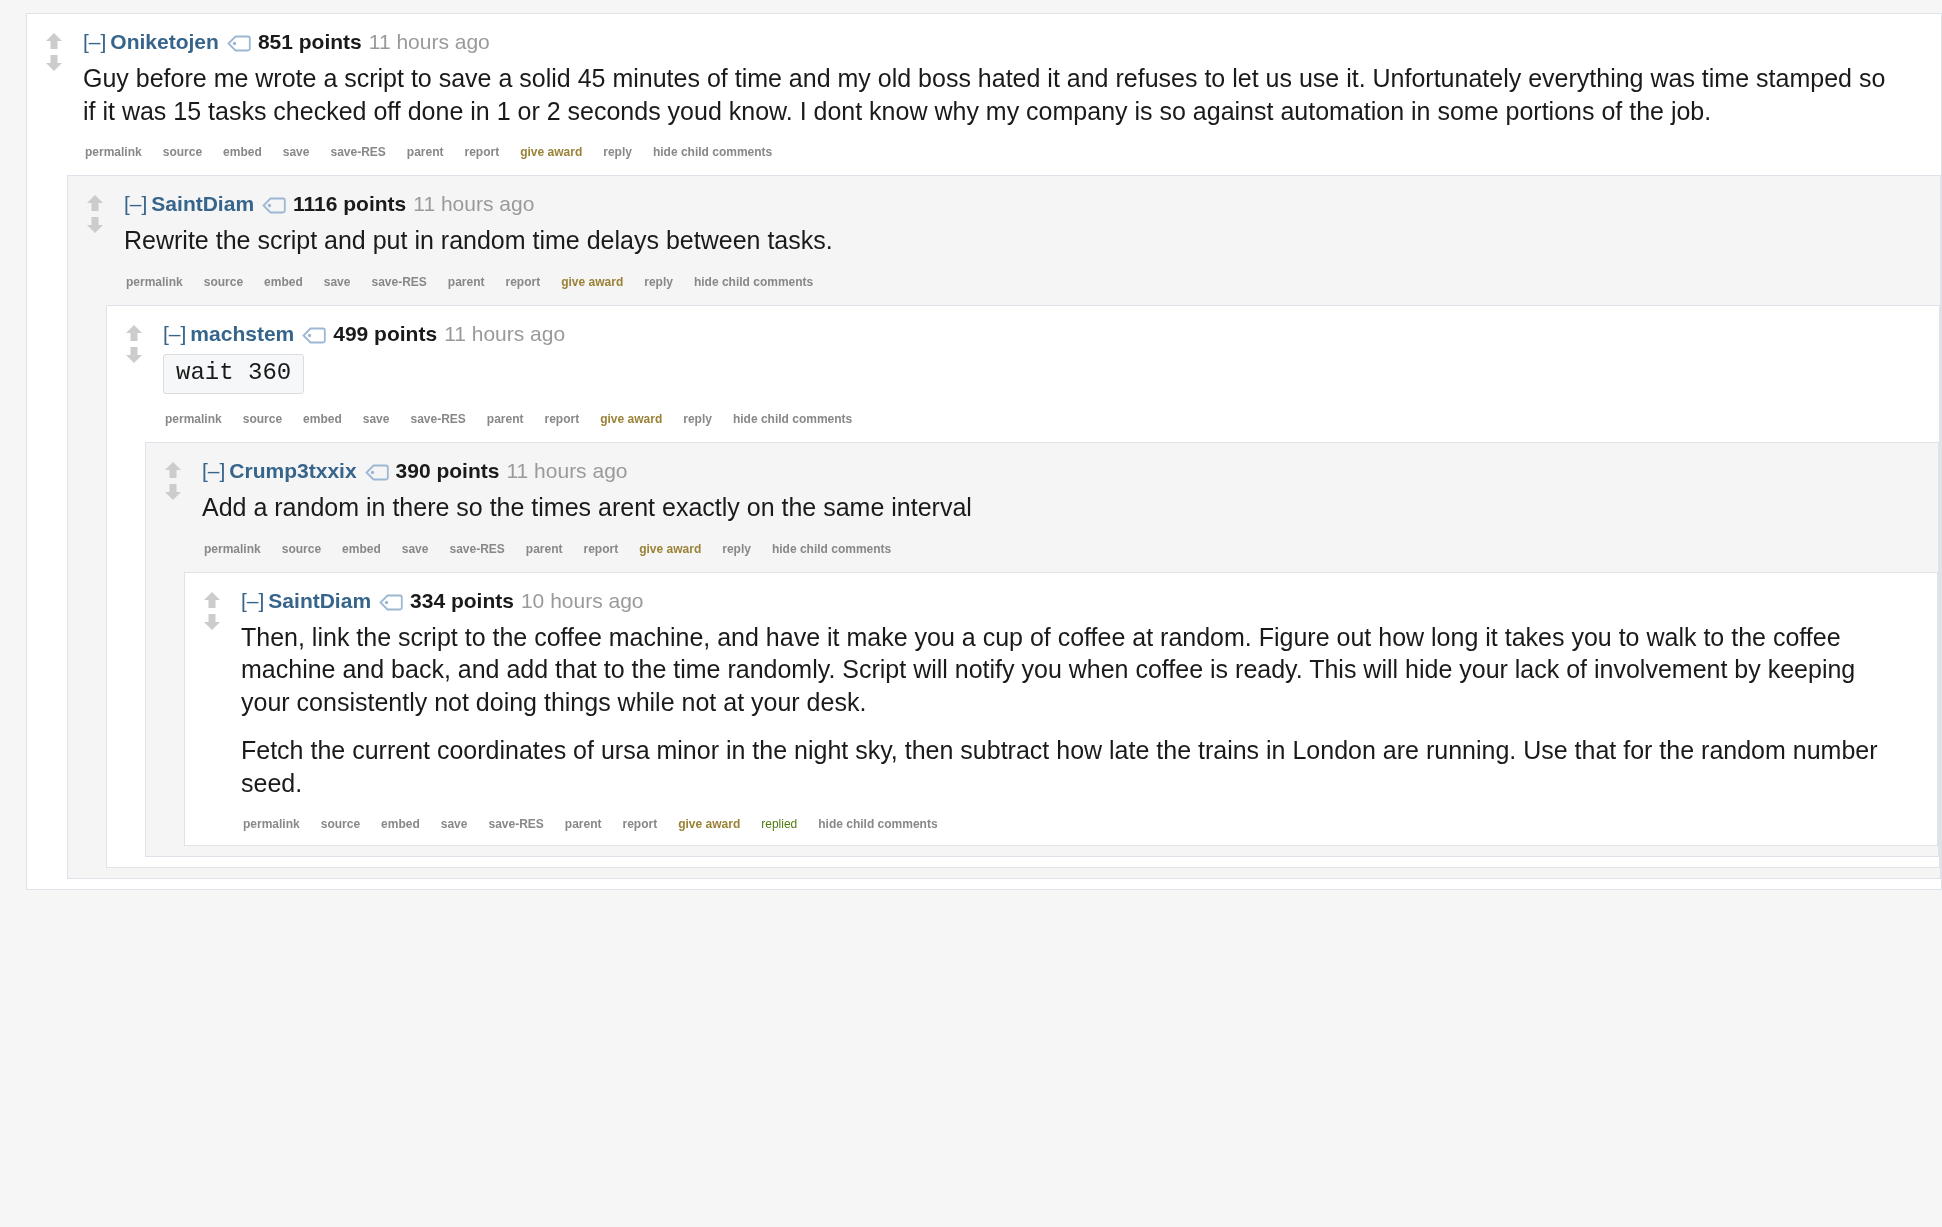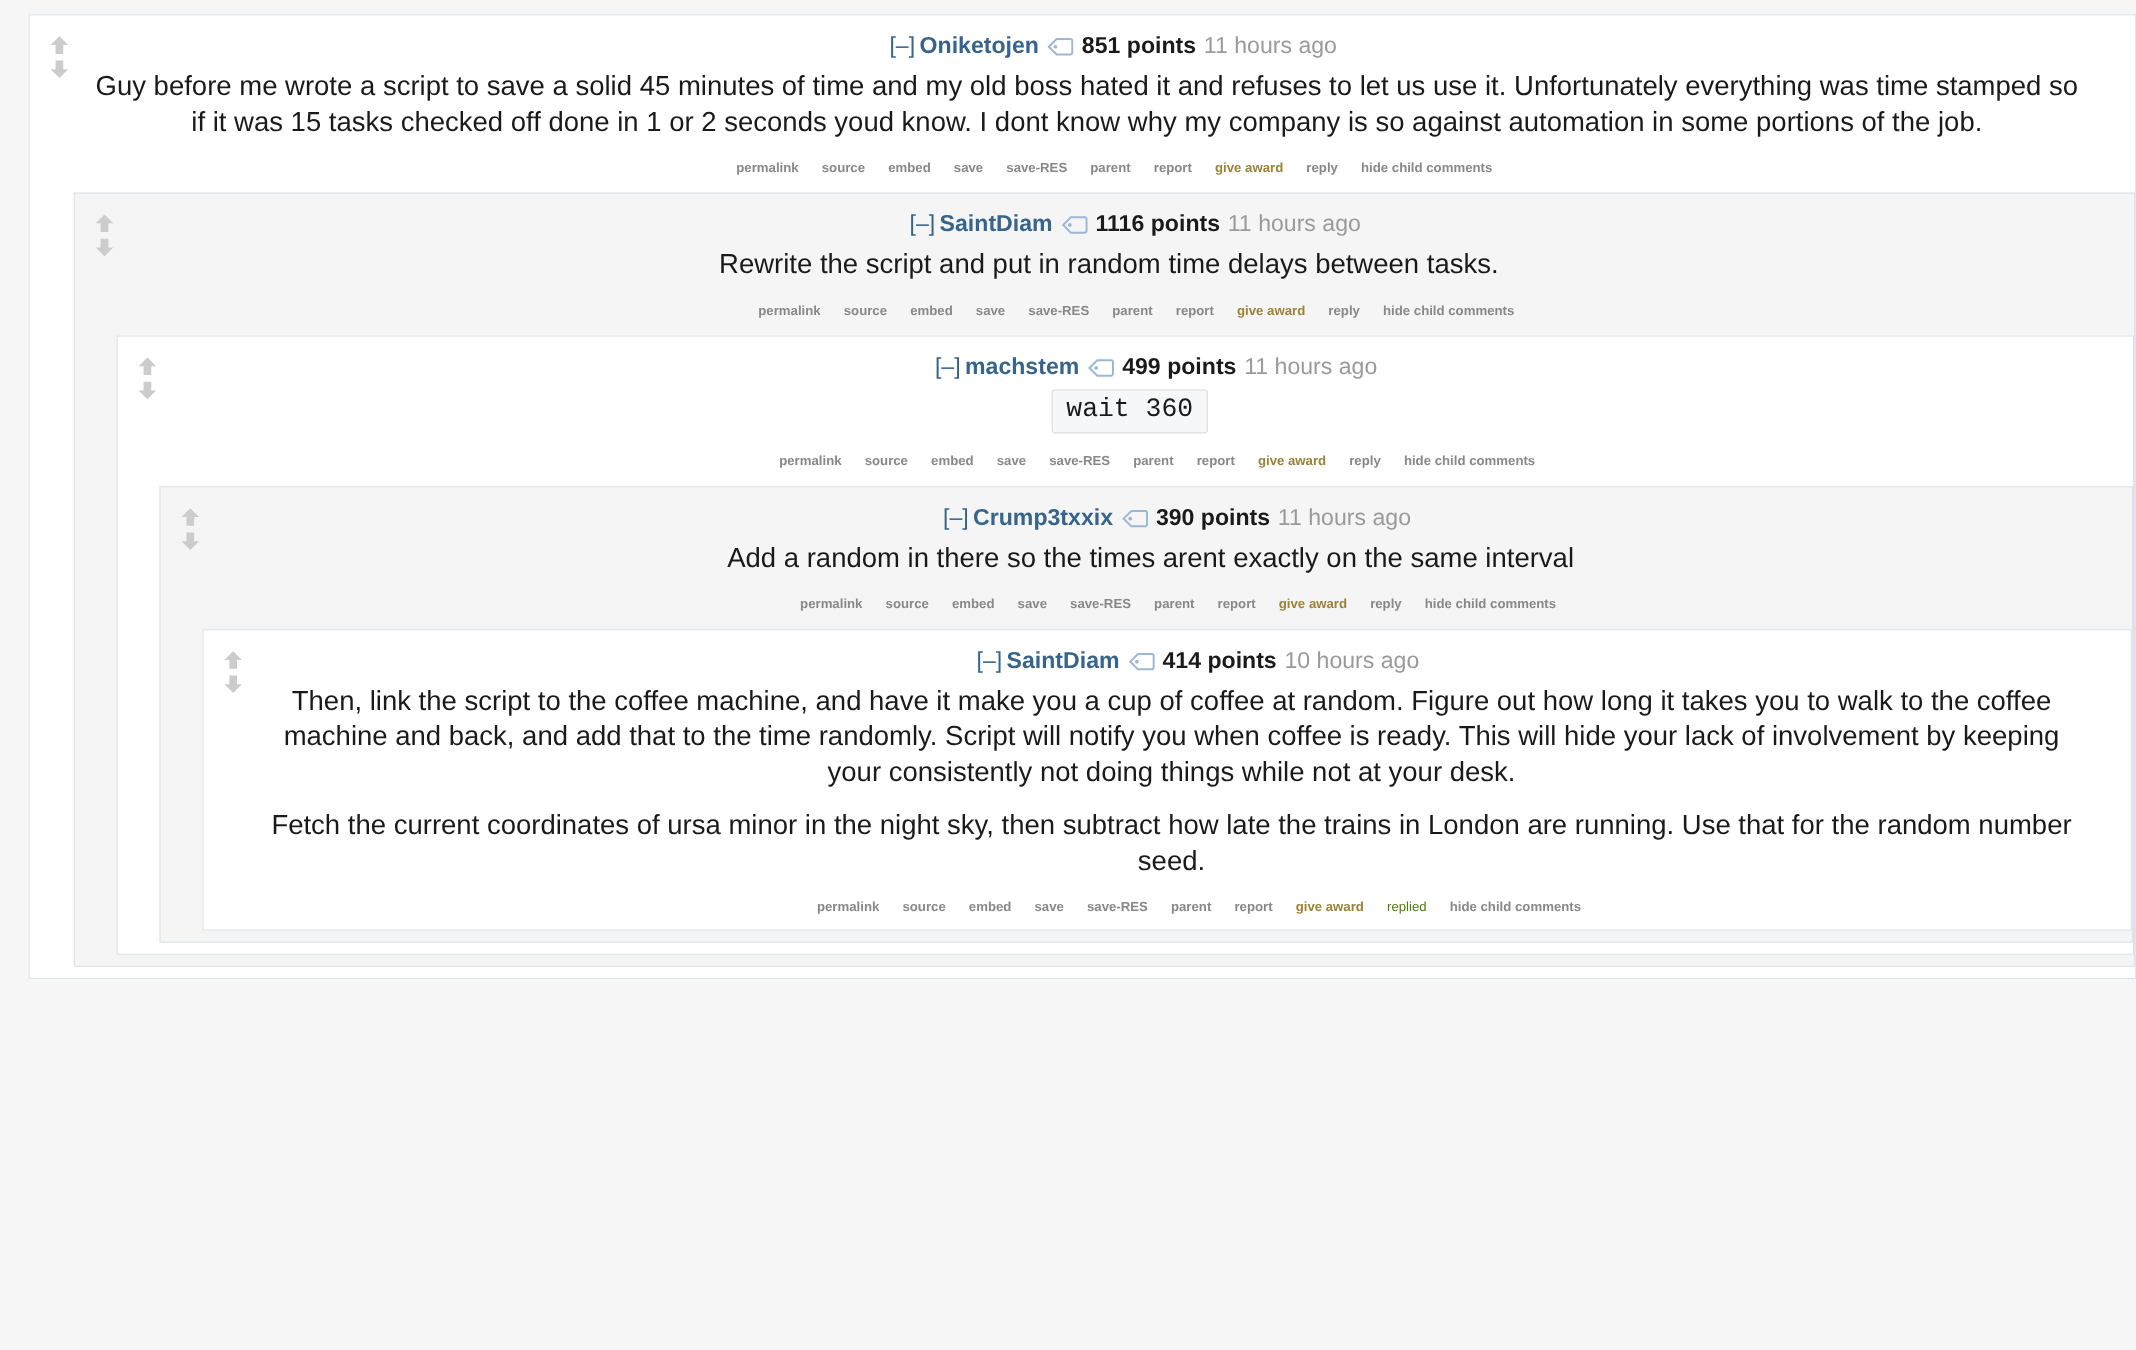--- a/index.html
+++ b/index.html
@@ -15,21 +15,20 @@
     position: relative;
   }
 
   .page {
     position: absolute;
     left: 0; top: 0;
     width: 1942px;
     height: 1227px;
     background: #f6f6f6;
     overflow: hidden;
-    text-align: center;
   }
 
   
   .comment {
     position: relative;
     border: 1px solid #dde3e8;
     box-sizing: border-box;
   }
   .comment.lvl-1 { background: #ffffff; margin: 13px 0 0 26px; border-top-width:1px; }
   .comment.lvl-2 { background: #f5f5f5; margin: 12px 0 0 40px; }
@@ -282,21 +281,21 @@
                         <span class="arrow">
                           <svg width="22" height="22" viewBox="0 0 22 22">
                               <polygon points="11,19 19,11 14.5,11 14.5,3 7.5,3 7.5,11 3,11" fill="#cccccc"></polygon>
                             </svg>
                         </span>
                       </div>
                       <div class="chead">
                         <span class="collapse">[–]</span><a class="uname" href="#">SaintDiam</a><span class="tag-icon"><svg width="24" height="17" viewBox="0 0 24 17">
                               <path d="M8.5 1.5 H21 a1.8 1.8 0 0 1 1.8 1.8 V13.7 a1.8 1.8 0 0 1 -1.8 1.8 H8.5 L1.5 8.5 Z" fill="none" stroke="#9cb7d4" stroke-width="1.8"></path>
                               <circle cx="7.5" cy="8.5" r="1.7" fill="#9cb7d4"></circle>
-                            </svg></span><span class="points">414 points</span><span class="age">10 hours ago</span>
+                            </svg></span><span class="points">334 points</span><span class="age">10 hours ago</span>
                       </div>
                       <div class="cbody">
                         <p>Then, link the script to the coffee machine, and have it make you a cup of coffee at random. Figure out how long it takes you to walk to the coffee machine and back, and add that to the time randomly. Script will notify you when coffee is ready. This will hide your lack of involvement by keeping your consistently not doing things while not at your desk.</p>
                         <p>Fetch the current coordinates of ursa minor in the night sky, then subtract how late the trains in London are running. Use that for the random number seed.</p>
                       </div>
                       <div class="actions">
                         <a href="#">permalink</a><a href="#">source</a><a href="#">embed</a><a href="#">save</a><a href="#">save-RES</a><a href="#">parent</a><a href="#">report</a><a href="#" class="award">give award</a><a href="#" class="replied">replied</a><a href="#">hide child comments</a>
                       </div>
                     </div>
                   </div>

